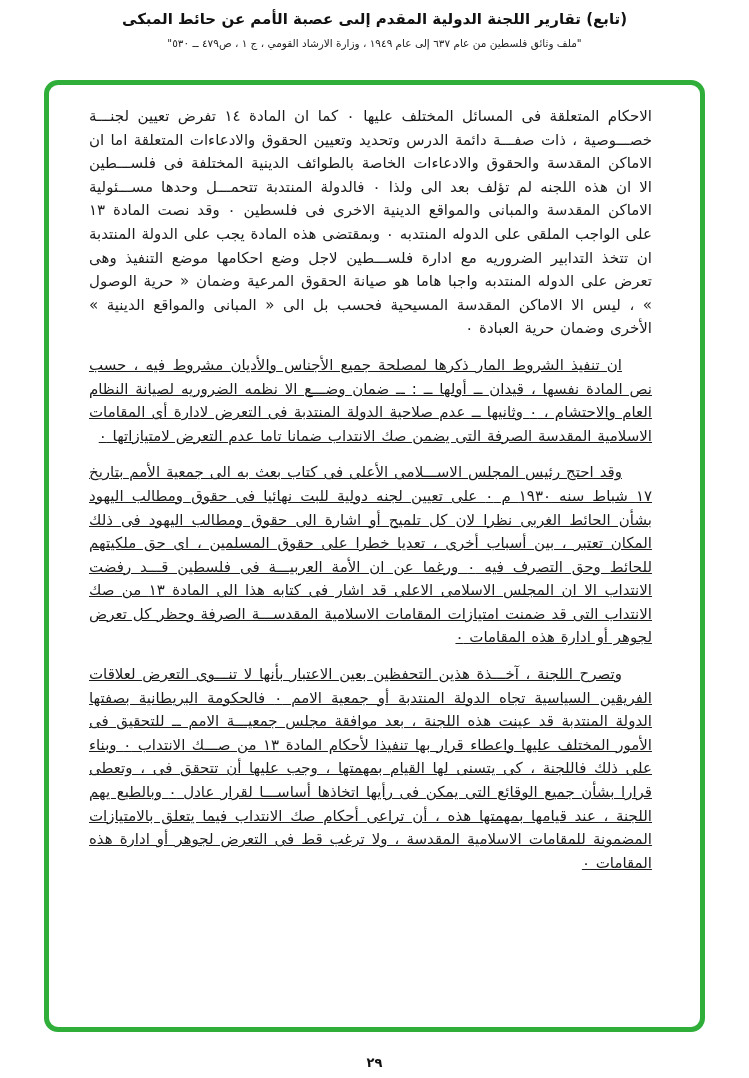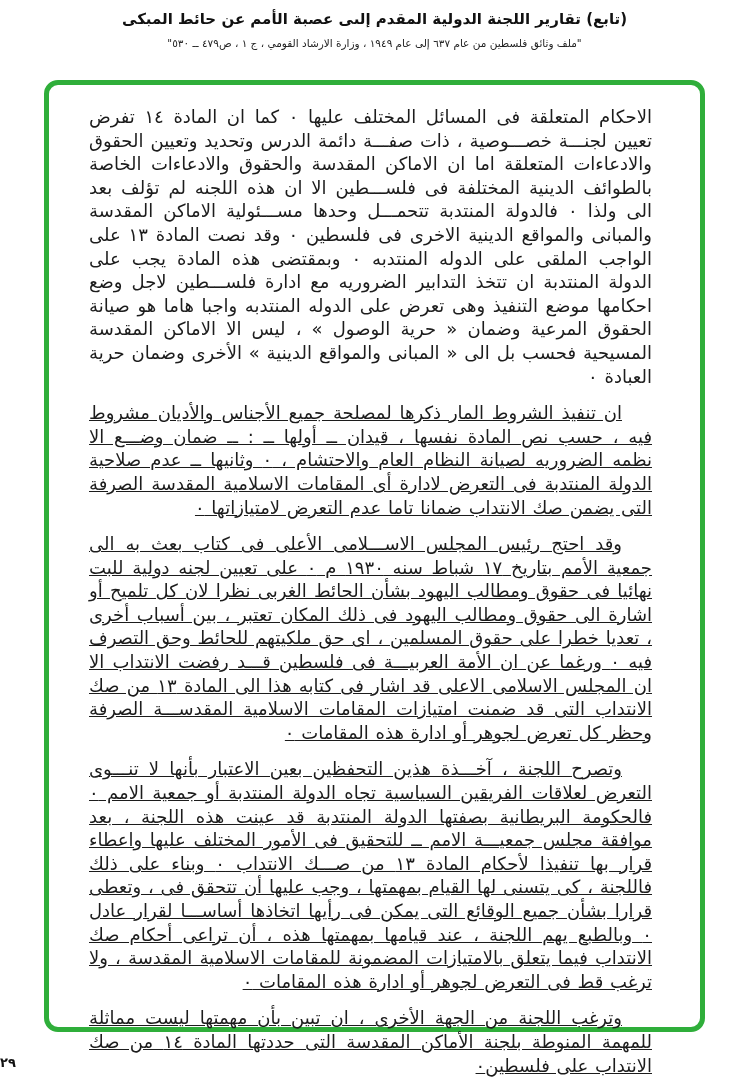--- a/index.html
+++ b/index.html
@@ -50,38 +50,38 @@
     background:#ffffff;
   }
   .content{
     position:absolute;
     top:20px;
     right:48px;
     left:40px;
     bottom:14px;
     direction:rtl;
     text-align:justify;
-    font-size:18px;
+    font-size:15px;
     line-height:23.6px;
     color:var(--ink);
     word-spacing:1px;
   }
   .content p{
     margin-bottom:13px;
   }
   .content p.indent{
     text-indent:30px;
     text-decoration:underline;
   }
   .page-number{
     position:absolute;
     bottom:8px;
     left:0;
     right:0;
-    text-align:left;
+    text-align:center;
     font-size:13px;
     font-weight:bold;
     color:#111;
     direction:rtl;
   }
 </style>
 </head>
 <body>
 
 <div class="page">
@@ -90,19 +90,18 @@
     <div class="header-title">(تابع) تقارير اللجنة الدولية المقدم إلىى عصبة الأمم عن حائط المبكى</div>
     <div class="header-source">"ملف وثائق فلسطين من عام ٦٣٧ إلى عام ١٩٤٩ ، وزارة الارشاد القومي ، ج ١ ، ص٤٧٩ ــ ٥٣٠"</div>
   </div>
 
   <div class="frame">
     <div class="content">
       <p>الاحكام المتعلقة فى المسائل المختلف عليها ٠ كما ان المادة ١٤ تفرض تعيين لجنـــة خصـــوصية ، ذات صفـــة دائمة الدرس وتحديد وتعيين الحقوق والادعاءات المتعلقة اما ان الاماكن المقدسة والحقوق والادعاءات الخاصة بالطوائف الدينية المختلفة فى فلســـطين الا ان هذه اللجنه لم تؤلف بعد الى ولذا ٠ فالدولة المنتدبة تتحمـــل وحدها مســـئولية الاماكن المقدسة والمبانى والمواقع الدينية الاخرى فى فلسطين ٠ وقد نصت المادة ١٣ على الواجب الملقى على الدوله المنتدبه ٠ وبمقتضى هذه المادة يجب على الدولة المنتدبة ان تتخذ التدابير الضروريه مع ادارة فلســـطين لاجل وضع احكامها موضع التنفيذ وهى تعرض على الدوله المنتدبه واجبا هاما هو صيانة الحقوق المرعية وضمان « حرية الوصول » ، ليس الا الاماكن المقدسة المسيحية فحسب بل الى « المبانى والمواقع الدينية » الأخرى وضمان حرية العبادة ٠</p>
       <p class="indent">ان تنفيذ الشروط المار ذكرها لمصلحة جميع الأجناس والأديان مشروط فيه ، حسب نص المادة نفسها ، قيدان ــ أولها ــ : ــ ضمان وضـــع الا نظمه الضروريه لصيانة النظام العام والاحتشام ، ٠ وثانيها ــ عدم صلاحية الدولة المنتدبة فى التعرض لادارة أى المقامات الاسلامية المقدسة الصرفة التى يضمن صك الانتداب ضمانا تاما عدم التعرض لامتيازاتها ٠</p>
       <p class="indent">وقد احتج رئيس المجلس الاســـلامى الأعلى فى كتاب بعث به الى جمعية الأمم بتاريخ ١٧ شباط سنه ١٩٣٠ م ٠ على تعيين لجنه دولية للبت نهائيا فى حقوق ومطالب اليهود بشأن الحائط الغربى نظرا لان كل تلميح أو اشارة الى حقوق ومطالب اليهود فى ذلك المكان تعتبر ، بين أسباب أخرى ، تعديا خطرا على حقوق المسلمين ، اى حق ملكيتهم للحائط وحق التصرف فيه ٠ ورغما عن ان الأمة العربيـــة فى فلسطين قـــد رفضت الانتداب الا ان المجلس الاسلامى الاعلى قد اشار فى كتابه هذا الى المادة ١٣ من صك الانتداب التى قد ضمنت امتيازات المقامات الاسلامية المقدســـة الصرفة وحظر كل تعرض لجوهر أو ادارة هذه المقامات ٠</p>
       <p class="indent">وتصرح اللجنة ، آخـــذة هذين التحفظين بعين الاعتبار بأنها لا تنـــوى التعرض لعلاقات الفريقين السياسية تجاه الدولة المنتدبة أو جمعية الامم ٠ فالحكومة البريطانية بصفتها الدولة المنتدبة قد عينت هذه اللجنة ، بعد موافقة مجلس جمعيـــة الامم ــ للتحقيق فى الأمور المختلف عليها واعطاء قرار بها تنفيذا لأحكام المادة ١٣ من صـــك الانتداب ٠ وبناء على ذلك فاللجنة ، كى يتسنى لها القيام بمهمتها ، وجب عليها أن تتحقق فى ، وتعطى قرارا بشأن جميع الوقائع التى يمكن فى رأيها اتخاذها أساســـا لقرار عادل ٠ وبالطبع يهم اللجنة ، عند قيامها بمهمتها هذه ، أن تراعى أحكام صك الانتداب فيما يتعلق بالامتيازات المضمونة للمقامات الاسلامية المقدسة ، ولا ترغب قط فى التعرض لجوهر أو ادارة هذه المقامات ٠</p>
-      <p class="indent">وترغب اللجنة من الجهة الأخرى ، ان تبين بأن مهمتها ليست مماثلة للمهمة المنوطة بلجنة الأماكن المقدسة التى حددتها المادة ١٤ من صك الانتداب على فلسطين٠</p>
     </div>
   </div>
 
   <div class="page-number">٢٩</div>
 
 </div>
 
 </body></html>

